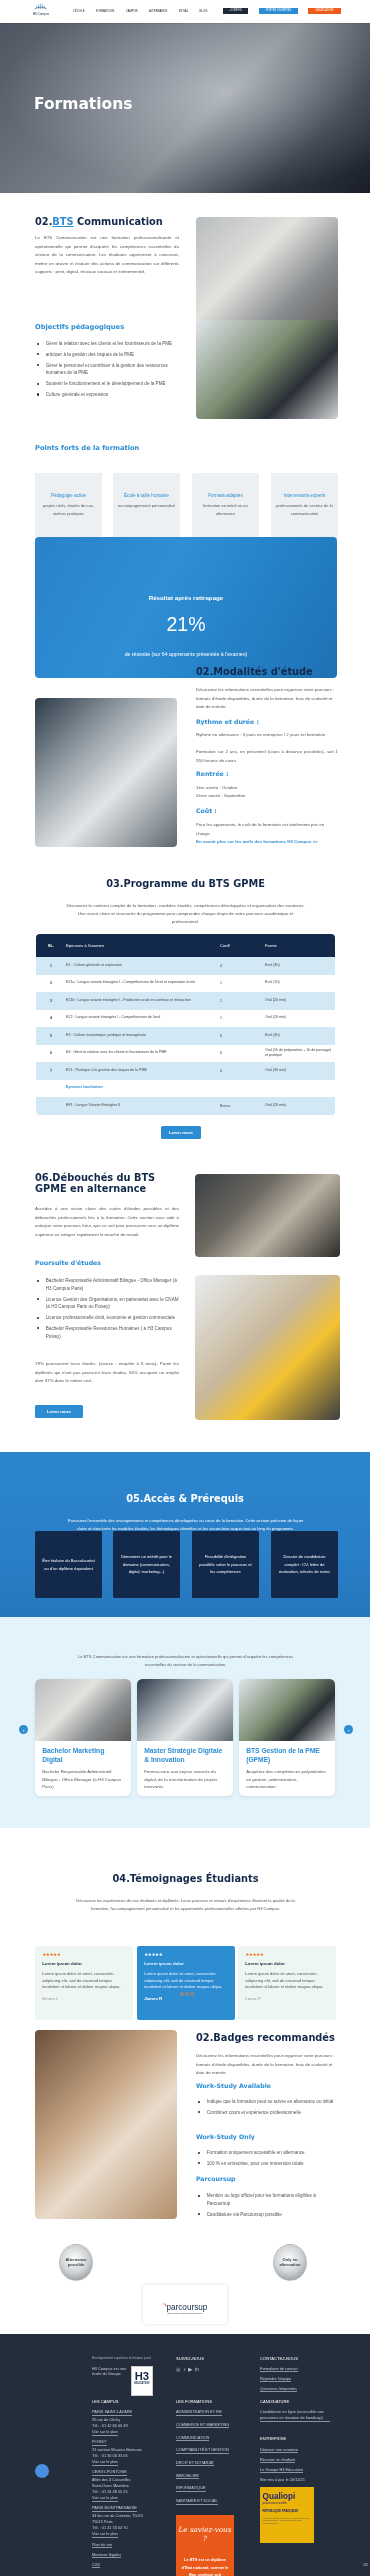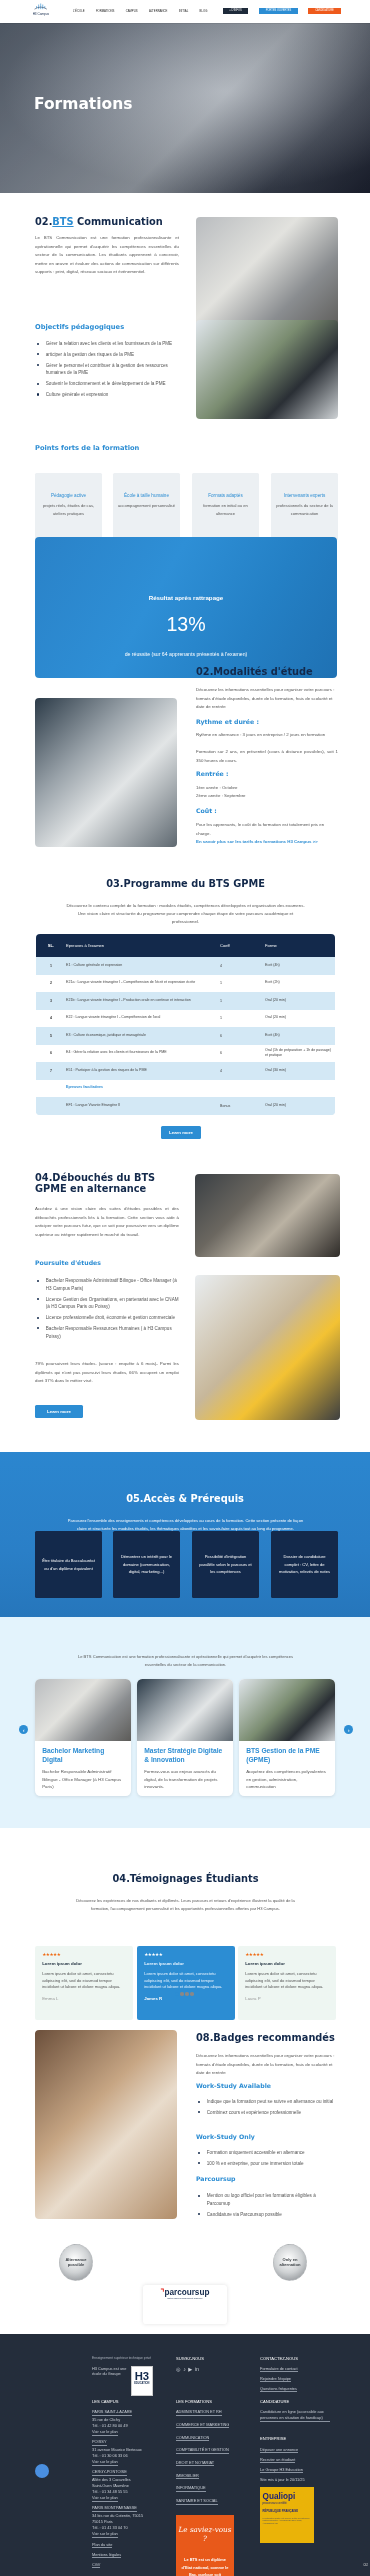--- a/index.html
+++ b/index.html
@@ -151,21 +151,21 @@
       <div class="pf-d">formation en initial ou en alternance</div>
     </div>
   <div class="pf-card" style="left:271px">
       <div class="pf-t">Intervenants experts</div>
       <div class="pf-d">professionnels du secteur de la communication</div>
     </div>
 </div>
 
 <div class="result">
   <div class="rt">Résultat après rattrapage</div>
-  <div class="rp">13%</div>
+  <div class="rp">21%</div>
   <div class="rd">de réussite (sur 64 apprenants présentés à l'examen)</div>
 </div>
 
 <div>
   <div class="photo ph3" style="left:35px;top:698px;width:142px;height:149px"></div>
   <h2 class="h2" style="position:absolute;left:196px;top:666px;font-size:9.8px">02.Modalités d'étude</h2>
   <p class="p" style="position:absolute;left:196px;top:686px;width:142px;font-size:4.4px;line-height:8.5px">Découvrez les informations essentielles pour organiser votre parcours : formats d'étude disponibles, durée de la formation, frais de scolarité et date de rentrée</p>
   <h3 class="h3" style="position:absolute;left:196px;top:718px;font-size:6.2px">Rythme et durée :</h3>
   <p class="p" style="position:absolute;left:196px;top:731px;width:142px;font-size:4.4px;line-height:8.5px">Rythme en alternance : 3 jours en entreprise / 2 jours en formation</p>
   <p class="p" style="position:absolute;left:196px;top:748px;width:142px;font-size:4.4px;line-height:8.5px;text-align:justify">Formation sur 2 ans, en présentiel (cours à distance possibles), soit 1 350 heures de cours.</p>
@@ -237,21 +237,21 @@
         <div class="c1"></div>
         <div class="c2">EF1 : Langue Vivante Etrangère II</div>
         <div class="c3">Bonus</div>
         <div class="c4">Oral (20 min)</div>
       </div>
   </div>
   <div class="btn-learn" style="left:161px;top:1126px;width:40px">Learn more</div>
 </div>
 
 <div>
-  <h2 class="h2" style="position:absolute;left:35px;top:1172px;width:139px;font-size:9.8px;line-height:11.3px">04.Débouchés du BTS GPME en alternance</h2>
+  <h2 class="h2" style="position:absolute;left:35px;top:1172px;width:139px;font-size:9.8px;line-height:11.3px">06.Débouchés du BTS GPME en alternance</h2>
   <p class="p" style="position:absolute;left:35px;top:1205px;width:144px;font-size:4.4px;line-height:8.5px;text-align:justify">Accédez à une vision claire des suites d'études possibles et des débouchés professionnels liés à la formation. Cette section vous aide à anticiper votre parcours futur, que ce soit pour poursuivre vers un diplôme supérieur ou intégrer rapidement le marché du travail.</p>
   <h3 class="h3" style="position:absolute;left:35px;top:1259px;font-size:6.2px">Poursuite d'études</h3>
   <ul class="bul" style="position:absolute;left:35px;top:1277px;width:144px">
     <li>Bachelor Responsable Administratif Bilingue - Office Manager (à H3 Campus Paris)</li>
     <li>Licence Gestion des Organisations, en partenariat avec le CNAM (à H3 Campus Paris ou Poissy)</li>
     <li>Licence professionnelle droit, économie et gestion commerciale</li>
     <li>Bachelor Responsable Ressources Humaines ( à H3 Campus Poissy)</li>
   </ul>
   <p class="p" style="position:absolute;left:35px;top:1360px;width:144px;font-size:4.4px;line-height:8.5px;text-align:justify">79% poursuivent leurs études. (source : enquête à 6 mois)- Parmi les diplômés qui n'ont pas poursuivi leurs études, 66% occupent un emploi dont 37% dans le métier visé.</p>
   <div class="btn-learn" style="left:35px;top:1405px;width:48px">Learn more</div>
@@ -313,40 +313,40 @@
   <div class="dots">
     <div class="dot on"></div>
     <div class="dot"></div>
     <div class="dot"></div>
     <div class="dot"></div>
   </div>
 </div>
 
 <div>
   <div class="photo ph6" style="left:35px;top:2030px;width:142px;height:189px"></div>
-  <h2 class="h2" style="position:absolute;left:196px;top:2032px;font-size:9.8px">08.Badges recommandés</h2>
+  <h2 class="h2" style="position:absolute;left:196px;top:2032px;font-size:9.8px">02.Badges recommandés</h2>
   <p class="p" style="position:absolute;left:196px;top:2052px;width:142px;font-size:4.4px;line-height:8.5px">Découvrez les informations essentielles pour organiser votre parcours : formats d'étude disponibles, durée de la formation, frais de scolarité et date de rentrée</p>
   <h3 class="h3" style="position:absolute;left:196px;top:2082px;font-size:6.2px">Work-Study Available</h3>
   <ul class="bul" style="position:absolute;left:196px;top:2098px;width:144px">
     <li>Indique que la formation peut se suivre en alternance ou initial</li>
     <li>Combinez cours et expérience professionnelle</li>
   </ul>
   <h3 class="h3" style="position:absolute;left:196px;top:2133px;font-size:6.2px">Work-Study Only</h3>
   <ul class="bul" style="position:absolute;left:196px;top:2149px;width:144px">
     <li>Formation uniquement accessible en alternance</li>
     <li>100 % en entreprise, pour une immersion totale</li>
   </ul>
   <h3 class="h3" style="position:absolute;left:196px;top:2175px;font-size:6.2px">Parcoursup</h3>
   <ul class="bul" style="position:absolute;left:196px;top:2192px;width:144px">
     <li>Mention ou logo officiel pour les formations éligibles à Parcoursup</li>
     <li>Candidature via Parcoursup possible</li>
   </ul>
   <div class="seal" style="left:59px;top:2244px">Alternance possible</div>
   <div class="pcard">
-    <div style="margin-top:2px;font-size:8.2px;font-weight:bold;color:#13294b"><span style="color:#e2231a">⌝</span><span>parcoursup</span></div>
+    <div style="margin-top:17px;font-size:8.2px;font-weight:normal;color:#13294b"><span style="color:#e2231a">⌝</span><span>parcoursup</span></div>
     <div style="font-size:2.1px;color:#13294b">Entrez dans l'enseignement supérieur</div>
   </div>
   <div class="seal" style="left:273px;top:2244px">Only en alternation</div>
 </div>
 
 <div class="footer">
   <div class="fcol" style="left:92px;top:21.6px;width:77px">
     <div style="font-size:3.3px;color:#aab1bc;margin-bottom:6.2px">Enseignement supérieur technique privé</div>
     <div style="display:flex;gap:3.1px">
       <div style="width:36px;font-size:3.9px;line-height:5.7px">H3 Campus est une école du Groupe</div>

